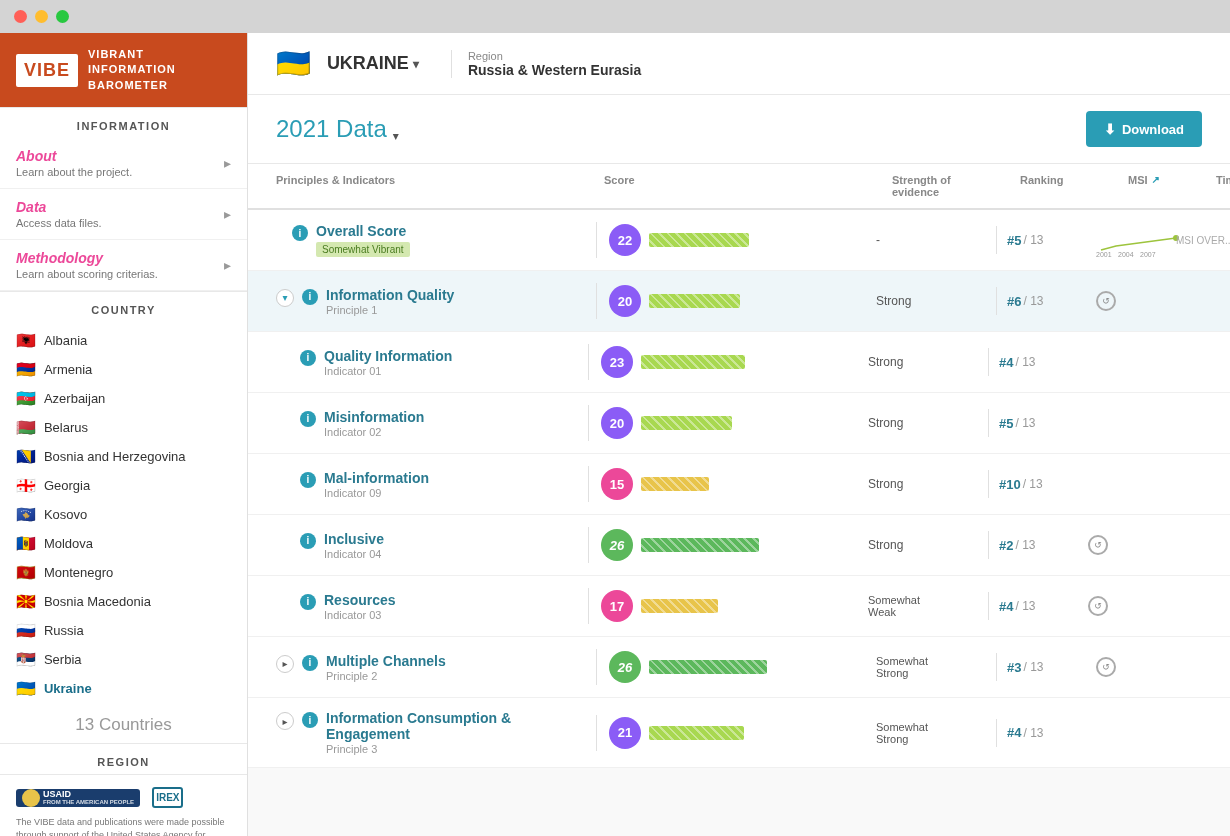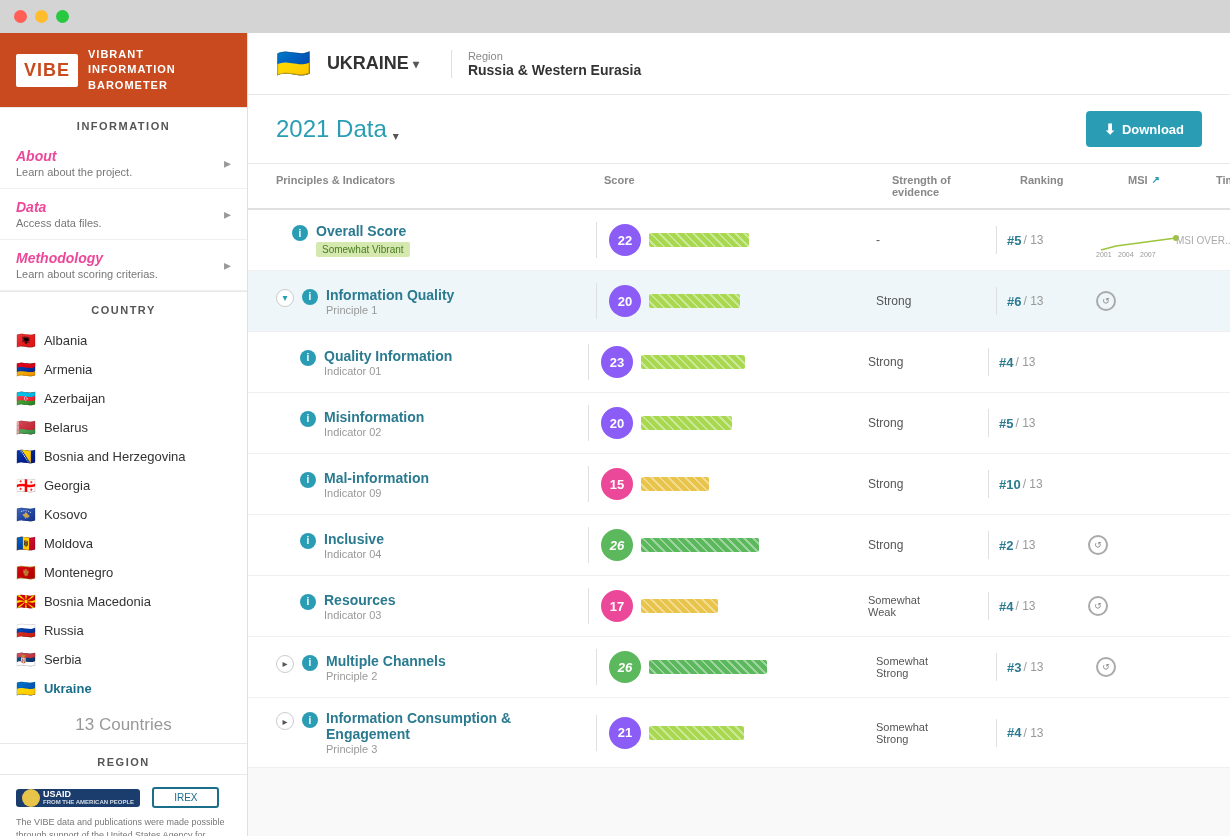--- a/index.html
+++ b/index.html
@@ -107,22 +107,22 @@
       padding: 0 6px;
       border-radius: 3px;
       display: flex;
       gap: 3px;
     }
     .usaid-circle { width: 18px; height: 18px; border-radius: 50%; background: #e8c44a; display: inline-block; }
     .irex-logo-box {
       border: 2px solid #1a6e8a;
       color: #1a6e8a;
       font-size: 10px;
-      font-weight: 400;
-      padding: 3px 20px;
+      font-weight: 700;
+      padding: 3px 2px;
       border-radius: 3px;
       display: flex;
       align-items: center;
       text-align: center;
     }
     .footer-text { font-size: 9px; color: #777; line-height: 1.4; }
 
     
     .main-content {
       flex: 1;

